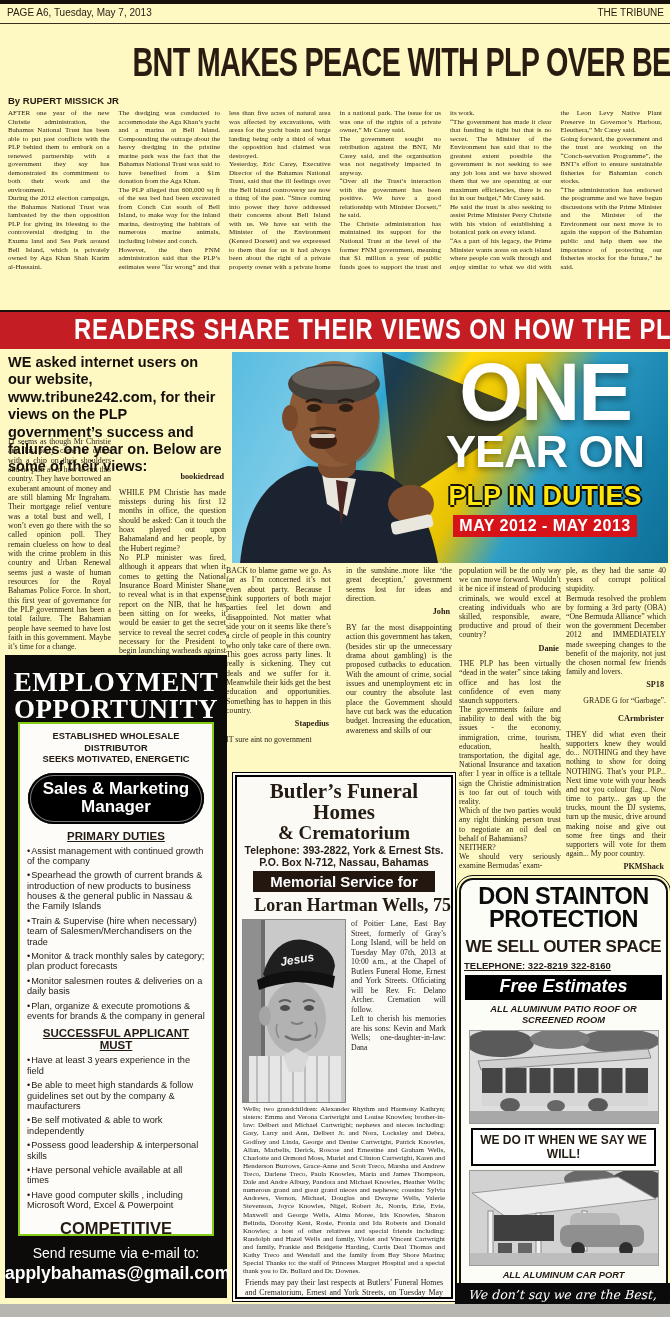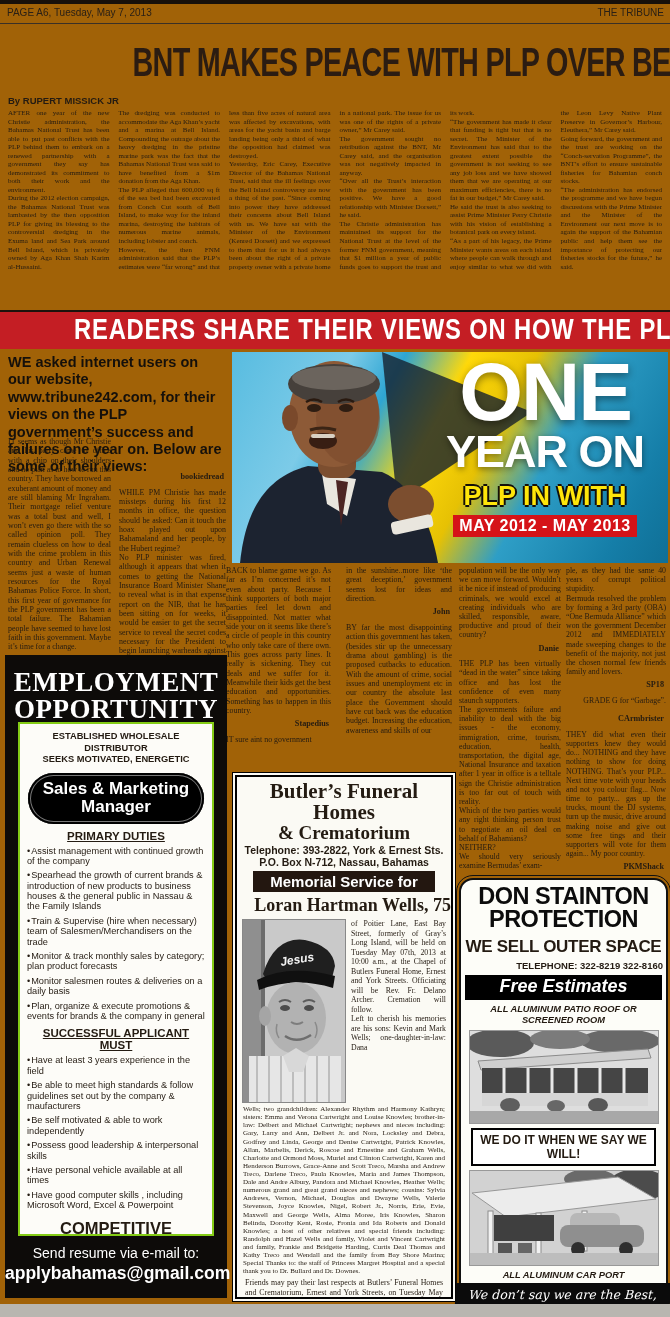--- a/index.html
+++ b/index.html
@@ -1,16 +1,16 @@
 <!DOCTYPE html>
 <html><head>
 <meta charset="utf-8">
 <style>
   html,body{margin:0;padding:0;background:#dddbd6;}
-  .page{position:relative;width:670px;height:1317px;background:#a16207;overflow:hidden;
+  .page{position:relative;width:670px;height:1317px;background:#fef9c3;overflow:hidden;
         font-family:"Liberation Serif",serif;color:#241b12;margin:0 auto;}
   .abs{position:absolute;}
   .sans{font-family:"Liberation Sans",sans-serif;}
   .pre{white-space:pre-line;}
   .just{text-align:justify;}
 
   
   .topbar{left:0;top:0;width:670px;height:4px;background:#17100a;}
   .mastrow{left:0;top:7px;width:670px;height:14px;font-size:10px;color:#2a2016;}
   .mastrow .l{position:absolute;left:7px;top:0;}
@@ -95,21 +95,21 @@
   .fn-intro{flex:1;font-size:7.8px;line-height:1.22;text-align:justify;white-space:pre-line;padding-left:5px;}
   .fn-relatives{font-size:7px;line-height:1.16;text-align:justify;padding:2px 6px 0;}
   .fn-closing{font-size:7.9px;line-height:1.2;text-align:justify;padding:3px 8px 0;}
 
   
   .stainton-ad{left:459px;top:878px;width:209px;}
   .st-box{border:2px solid #111;border-radius:14px;outline:1px solid #111;outline-offset:2px;
      background:#fdfdf8;padding:5px 3px 4px;font-family:"Liberation Sans",sans-serif;}
   .st-title{font-weight:bold;font-size:23.5px;line-height:.98;text-align:center;letter-spacing:-.5px;color:#0c0c0c;}
   .st-tag{font-weight:bold;font-size:17px;text-align:center;margin-top:6px;letter-spacing:-.3px;}
-  .st-phone{font-weight:bold;font-size:9.5px;text-align:right;margin-top:3px;}
+  .st-phone{font-weight:bold;font-size:9.5px;text-align:left;margin-top:3px;text-decoration:underline;}
   .st-banner{background:#000;color:#fff;font-style:italic;font-weight:bold;font-size:18px;text-align:center;
      padding:1px 0 3px;margin:4px 1px;}
   .st-prod{font-weight:bold;font-style:italic;font-size:9.3px;text-align:center;line-height:1.2;white-space:pre-line;}
   .st-photo{display:block;margin:4px auto;border:1px solid #999;}
   .st-promise{border:2px solid #000;margin:3px 7px;text-align:center;font-weight:bold;font-size:12px;
      padding:3px 0;background:#fff;}
   .st-since{font-weight:bold;font-style:italic;font-size:9.3px;text-align:center;margin-top:1px;}
   .st-slogan{position:absolute;left:-4px;top:405px;width:213px;background:#0b0b0b;color:#fff;
      font-family:"DejaVu Serif",serif;font-style:italic;font-size:12.5px;text-align:center;
      padding:4px 1px 5px;transform:skewX(-4deg);}
@@ -170,21 +170,21 @@
       <path d="M112 50 Q120 45 128 50" stroke="#2a1a10" stroke-width="2.5" fill="none"></path>
       <path d="M84 78 Q96 74 110 78" stroke="#3a2415" stroke-width="3" fill="none"></path>
       <ellipse cx="97" cy="89" rx="14" ry="8" fill="#381e13"></ellipse>
       <rect x="85" y="82" width="24" height="4" rx="2" fill="#d9d1c4"></rect>
       <ellipse cx="185" cy="152" rx="23" ry="19" fill="#7c4e2f"></ellipse>
       <rect x="165" y="166" width="42" height="13" rx="4" fill="#e9e6de" transform="rotate(-12 186 172)"></rect>
     </svg>
     <div class="photo-text">
       <div class="pt-one">ONE</div>
       <div class="pt-year">YEAR ON</div>
-      <div class="pt-plp">PLP IN WITH</div>
+      <div class="pt-plp">PLP IN DUTIES</div>
       <div class="pt-may">MAY 2012 - MAY 2013</div>
     </div>
   </div>
 
   <div class="abs vcol col-la">
       <div class="seg-text">IT seems as though Mr Christie and his party came to office with a chip on their shoulders and no plan as to how to run this country. They have borrowed an exuberant amount of money and are still blaming Mr Ingraham. Their mortgage relief venture was a total bust and well, I won’t even go there with the so called opinion poll. They remain clueless on how to deal with the crime problem in this country and Urban Renewal seems just a waste of human resources for the Royal Bahamas Police Force. In short, this first year of governance for the PLP government has been a total failure. The Bahamian people have seemed to have lost faith in this government. Maybe it’s time for a change.</div>
     </div>
   <div class="abs vcol col-lb">
       <div class="seg-sig">bookiedread</div>
       <div class="seg-text">WHILE PM Christie has made missteps during his first 12 months in office, the question should be asked: Can it touch the hoax played out upon Bahamaland and her people, by the Hubert regime?

